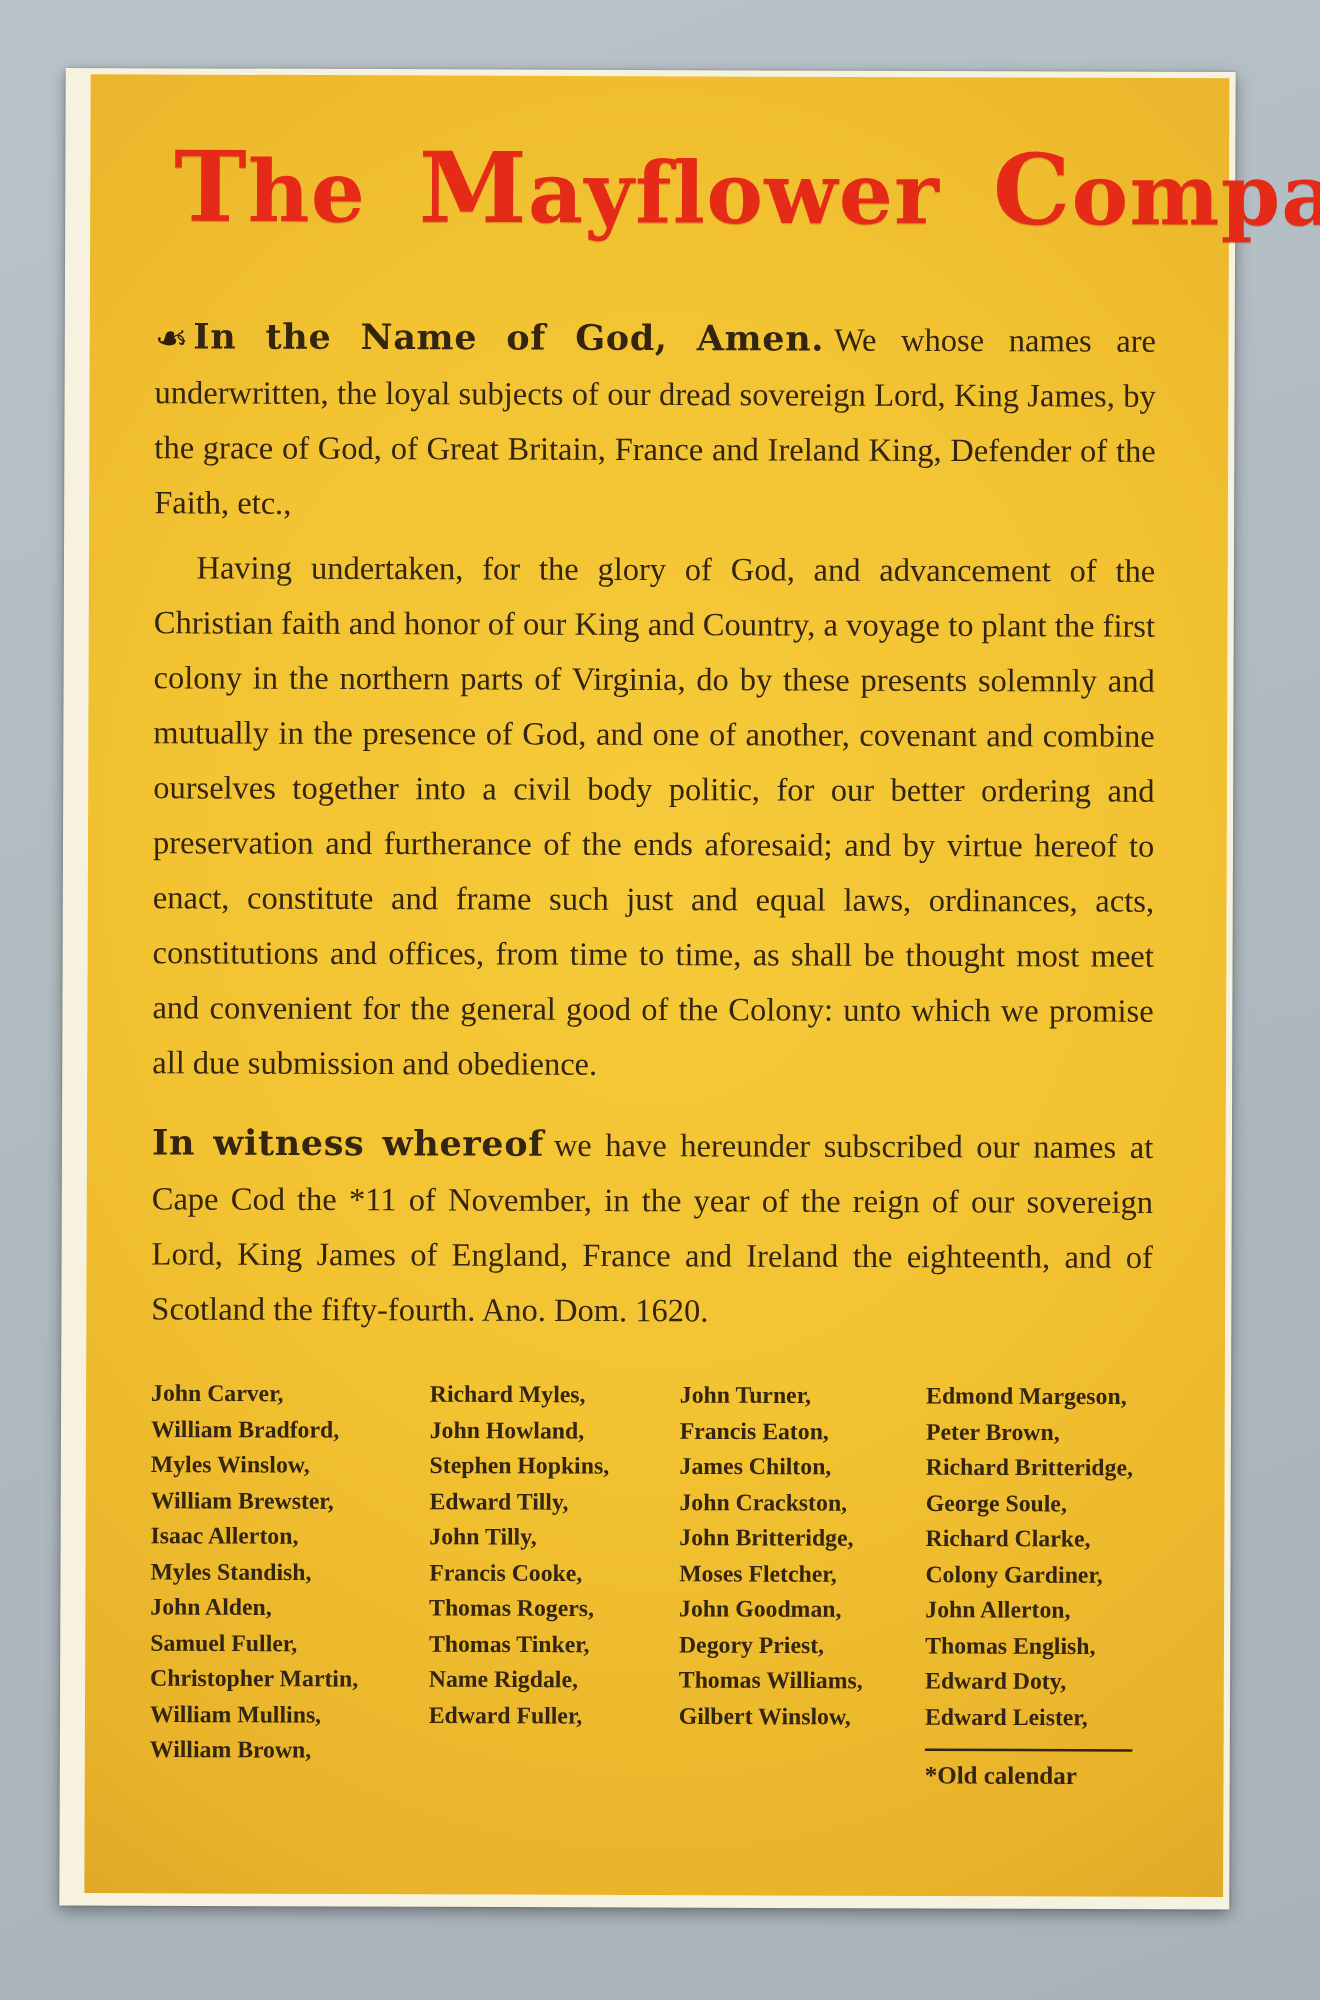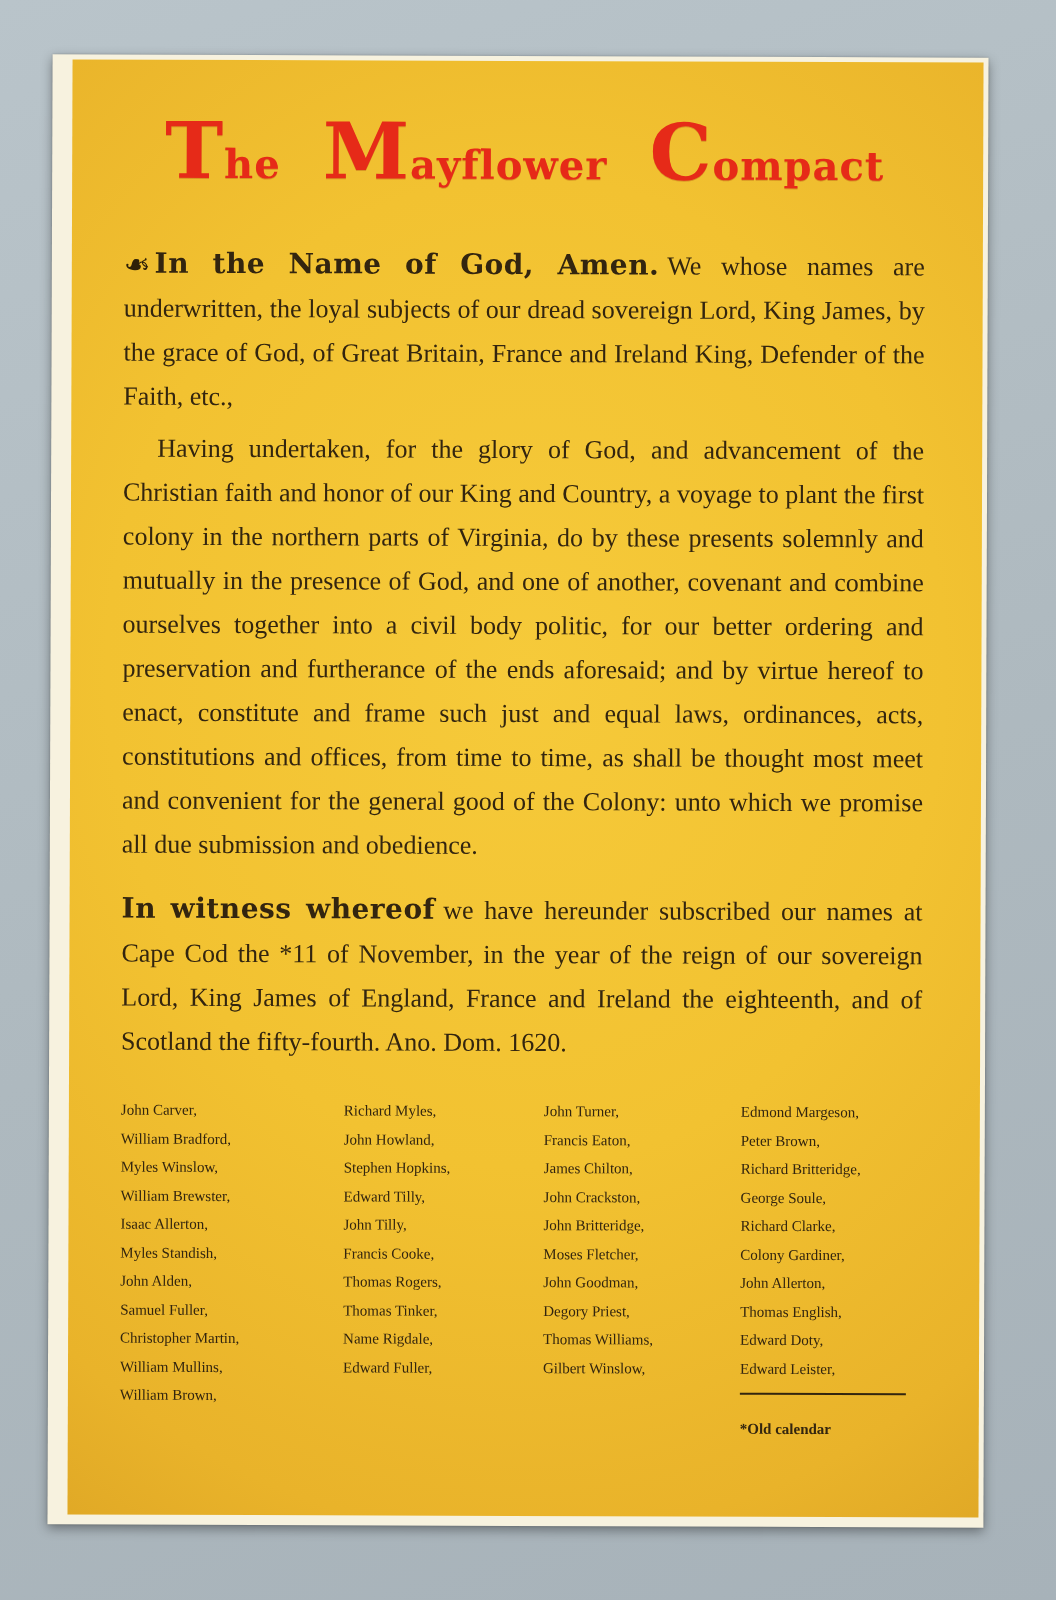--- a/index.html
+++ b/index.html
@@ -32,21 +32,21 @@
     color:#e62a18;
     font-family:"DejaVu Serif", serif;
     font-weight:bold;
     margin:8px 0 54px 0;
     letter-spacing:1px;
     text-shadow:0 1px 0 rgba(150,20,5,0.25);
     white-space:nowrap;
   }
   .title .word { display:inline-block; margin:0 15px; }
   .title .cap  { font-size:78px; line-height:0.95; }
-  .title .rest { font-size:40px; }
+  .title .rest { font-size:68px; }
   
   .copy { color:#33250f; font-size:26px; line-height:44px; text-align:justify; }
   .para { margin-bottom:8px; }
   .para.indent { text-indent:34px; }
   .para.witness { margin-top:20px; }
   .gothic {
     font-family:"DejaVu Serif", serif;
     font-weight:bold;
     font-size:28px;
     letter-spacing:0.5px;
@@ -62,34 +62,35 @@
   }
   
   .signatures {
     display:grid;
     grid-template-columns:223px 200px 197px 1fr;
     margin-top:32px;
     color:#33250f;
   }
   .sig-col { min-width:0; }
   .sig-name {
-    font-size:15px;
+    font-size:19px;
     line-height:28.5px;
     white-space:nowrap;
+    font-weight:bold;
   }
   .foot-rule {
     border-top:2px solid #33250f;
     width:166px;
     margin-top:10px;
   }
   .footnote {
-    font-size:15px;
+    font-size:20px;
     line-height:28px;
     font-weight:bold;
-    margin-top:20px;
+    margin-top:6px;
   }
 </style>
 </head>
 <body>
 
 <div class="scene">
   <div class="postcard">
     <div class="card-face">
 
       <h1 class="title">

